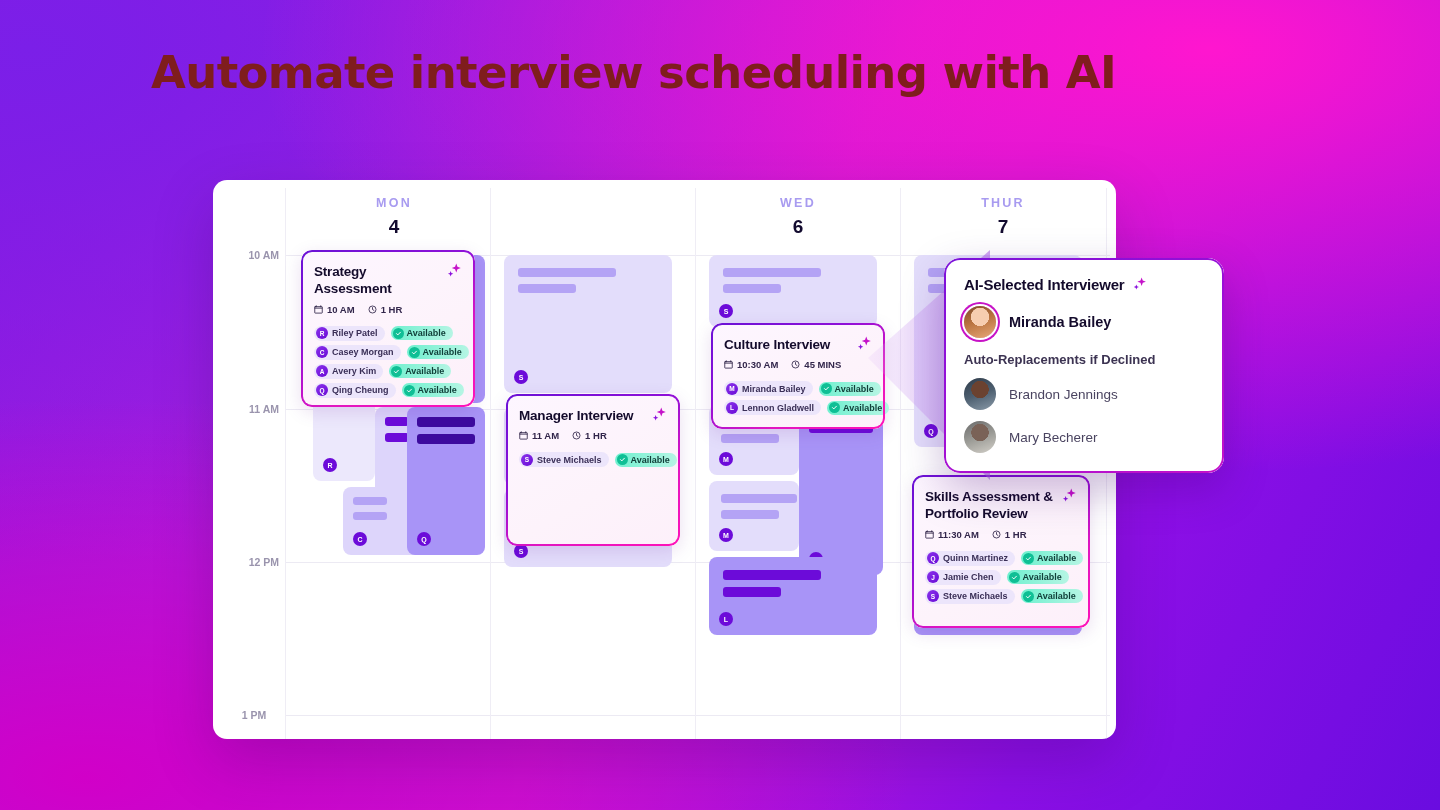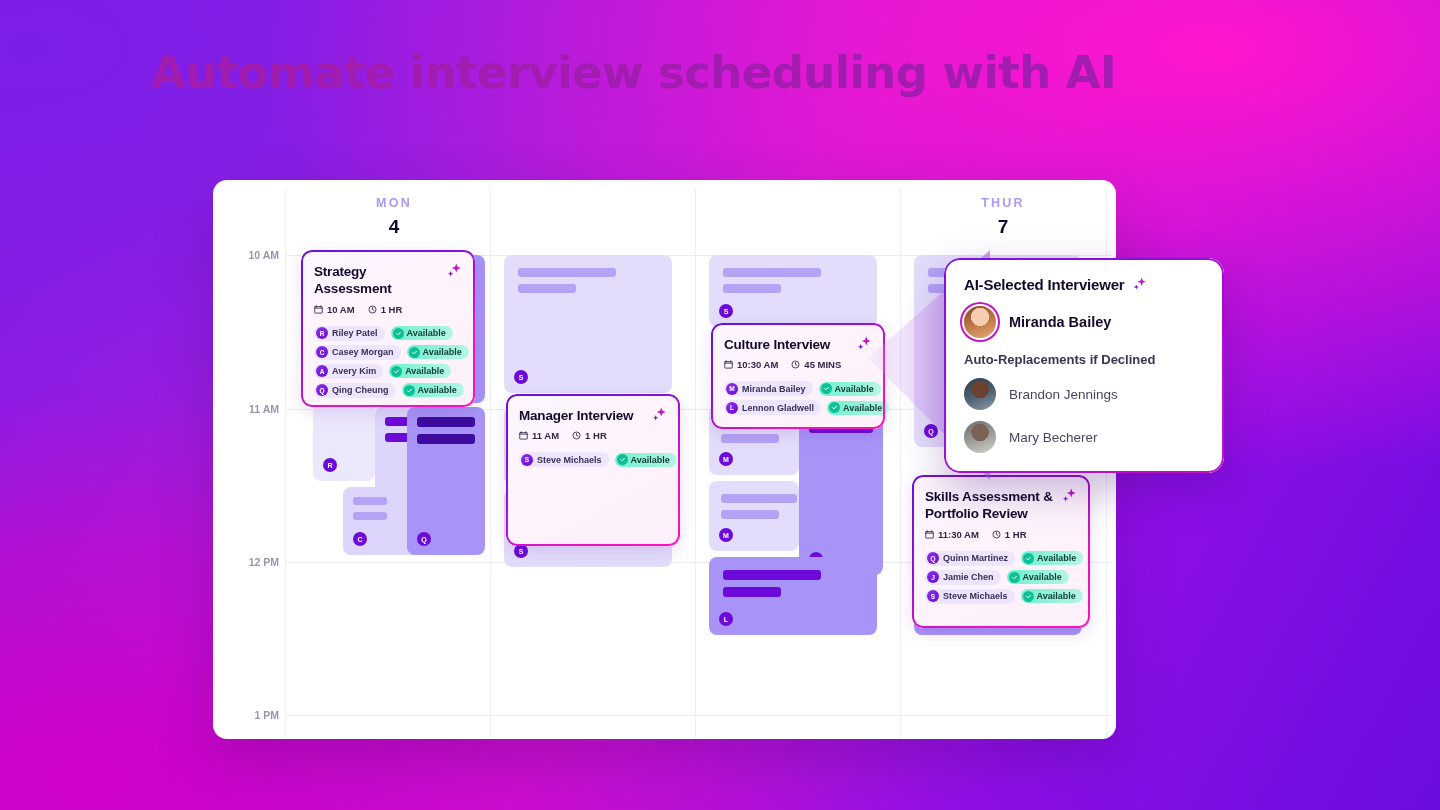--- a/index.html
+++ b/index.html
@@ -11,21 +11,21 @@
       radial-gradient(110% 90% at 6% 96%,  #d100c8 0%, rgba(209,0,200,0) 52%),
       radial-gradient(120% 110% at 2% 6%,  #7b1fe8 0%, rgba(123,31,232,0) 58%),
       linear-gradient(118deg, #8a17e0 0%, #a81ddc 26%, #c91ad6 50%, #8d0fe6 76%, #6a0ce0 100%);
     overflow: hidden;
     position: relative;
   }
 
   
   .hero-title{
     position:absolute; top:46px; left:0; width:1224px; text-align:center;
-    font-size:45px; font-weight:800; letter-spacing:-0.6px; color:#a21caf;
+    font-size:45px; font-weight:800; letter-spacing:-0.6px; color:#7f1d1d;
     font-family:"DejaVu Sans","Liberation Sans",sans-serif;
     padding-left:43px;
   }
 
   
   .calendar-card{
     position:absolute; left:213px; top:180px; width:903px; height:559px;
     background:#fff; border-radius:14px;
     box-shadow:0 22px 60px rgba(40,0,80,.22);
     overflow:hidden;
@@ -144,34 +144,38 @@
 
 <div class="hero-title">Automate interview scheduling with AI</div>
 
 <div class="calendar-card">
 
   <div class="day-headers" id="day-headers">
       <div class="day-head" style="left: 72px; padding-left: 12px;">
         <div class="day-name">MON</div>
         <div class="day-num">4</div>
       </div>
+      <div class="day-head" style="left: 482px;">
+        <div class="day-name">WED</div>
+        <div class="day-num">6</div>
+      </div>
       <div class="day-head" style="left: 687px;">
         <div class="day-name">THUR</div>
         <div class="day-num">7</div>
       </div>
     </div>
 
   <div class="grid" id="grid">
       <div class="hour-label" style="top: 9px;">10 AM</div>
       <div class="hour-line" style="top: 9px;"></div>
       <div class="hour-label" style="top: 163px;">11 AM</div>
       <div class="hour-line" style="top: 163px;"></div>
       <div class="hour-label" style="top: 316px;">12 PM</div>
       <div class="hour-line" style="top: 316px;"></div>
-      <div class="hour-label" style="top: 469px;">1 PM</div>
+      <div class="hour-label" style="top: 469px; text-align: center;">1 PM</div>
       <div class="hour-line" style="top: 469px;"></div>
       <div class="col-div" style="left: 72px;"></div>
       <div class="col-div" style="left: 277px;"></div>
       <div class="col-div" style="left: 482px;"></div>
       <div class="col-div" style="left: 687px;"></div>
       <div class="col-div" style="left: 893px;"></div>
       <div class="ghost g-faint" style="left: 100px; top: 9px; width: 62px; height: 226px;">
         <span class="bar bar-pale" style="left:10px;top:10px;width:34px;height:7px"></span>
         <span class="bar bar-pale" style="left:10px;top:24px;width:34px;height:7px"></span>
         <span class="av av-deep" style="left:10px;bottom:9px">R</span>

